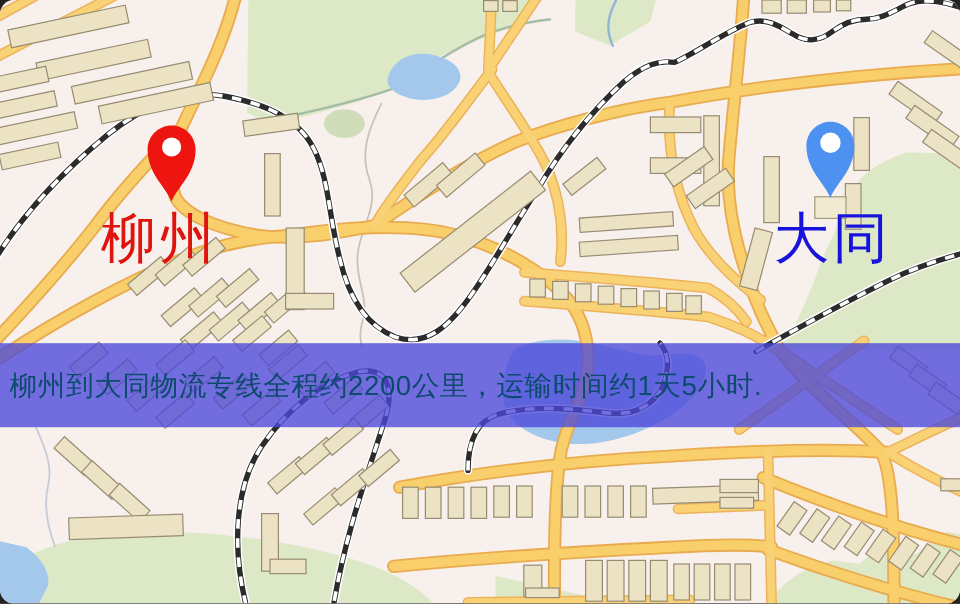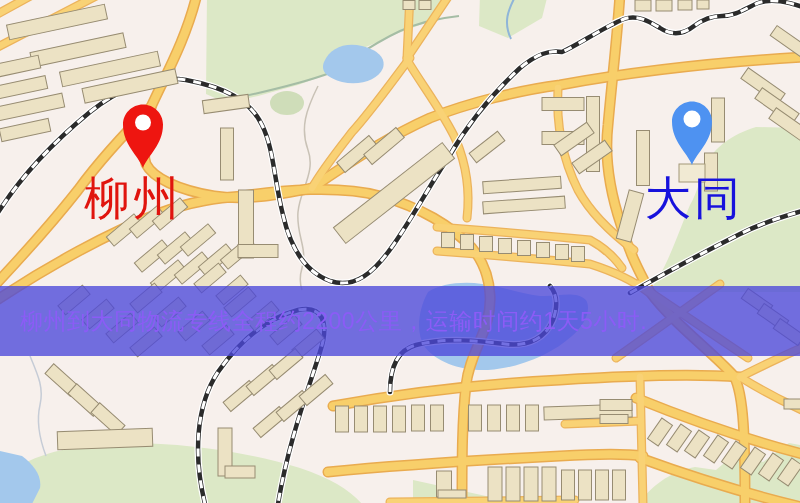--- a/index.html
+++ b/index.html
@@ -1,18 +1,18 @@
 <!DOCTYPE html>
 <html lang="zh"><head>
 <meta charset="utf-8">
 <style>
   html,body{margin:0;padding:0;background:#222;}
   .stage{
     position:relative;width:800px;height:503px;overflow:hidden;
-    background:#f7f0ec;font-family:"Liberation Sans",sans-serif;
+    background:#f7f0ec;font-family:"Liberation Sans",sans-serif;border-radius:12px;
   }
   .stage svg.map{position:absolute;left:0;top:0;filter:blur(.35px);}
   
   .rcM{fill:none;stroke:#e9ab4f;stroke-width:11;stroke-linecap:round;stroke-linejoin:round;}
   .rfM{fill:none;stroke:#f8cf6a;stroke-width:8;stroke-linecap:round;stroke-linejoin:round;}
   .rcm{fill:none;stroke:#ecb35c;stroke-width:9;stroke-linecap:round;stroke-linejoin:round;}
   .rfm{fill:none;stroke:#f9d275;stroke-width:6.5;stroke-linecap:round;stroke-linejoin:round;}
   
   .rwb{fill:none;stroke:#ffffff;stroke-width:7;stroke-linecap:round;}
   .rwk{fill:none;stroke:#2b2b2b;stroke-width:4.5;stroke-linecap:round;}
@@ -29,21 +29,21 @@
     text-shadow:0 0 1px rgba(255,255,255,.3);white-space:nowrap;
   }
   .city-label.origin{left:84px;top:176px;color:#e0140e;}
   .city-label.dest{left:645px;top:176px;color:#1712dc;}
   .banner{
     position:absolute;left:0;top:286px;width:800px;height:70px;
     background:rgba(75,72,218,.78);
     display:flex;align-items:center;
   }
   .banner span{
-    padding-left:20px;font-size:23px;color:#8b5cf6;
+    padding-left:8px;font-size:23px;color:#0c4a6e;
     font-family:"Liberation Sans",sans-serif;letter-spacing:.5px;white-space:nowrap;
   }
 </style>
 </head>
 <body>
 
 <div class="stage">
 
   <svg class="map" width="800" height="503" viewBox="0 0 800 503" xmlns="http://www.w3.org/2000/svg">
 

